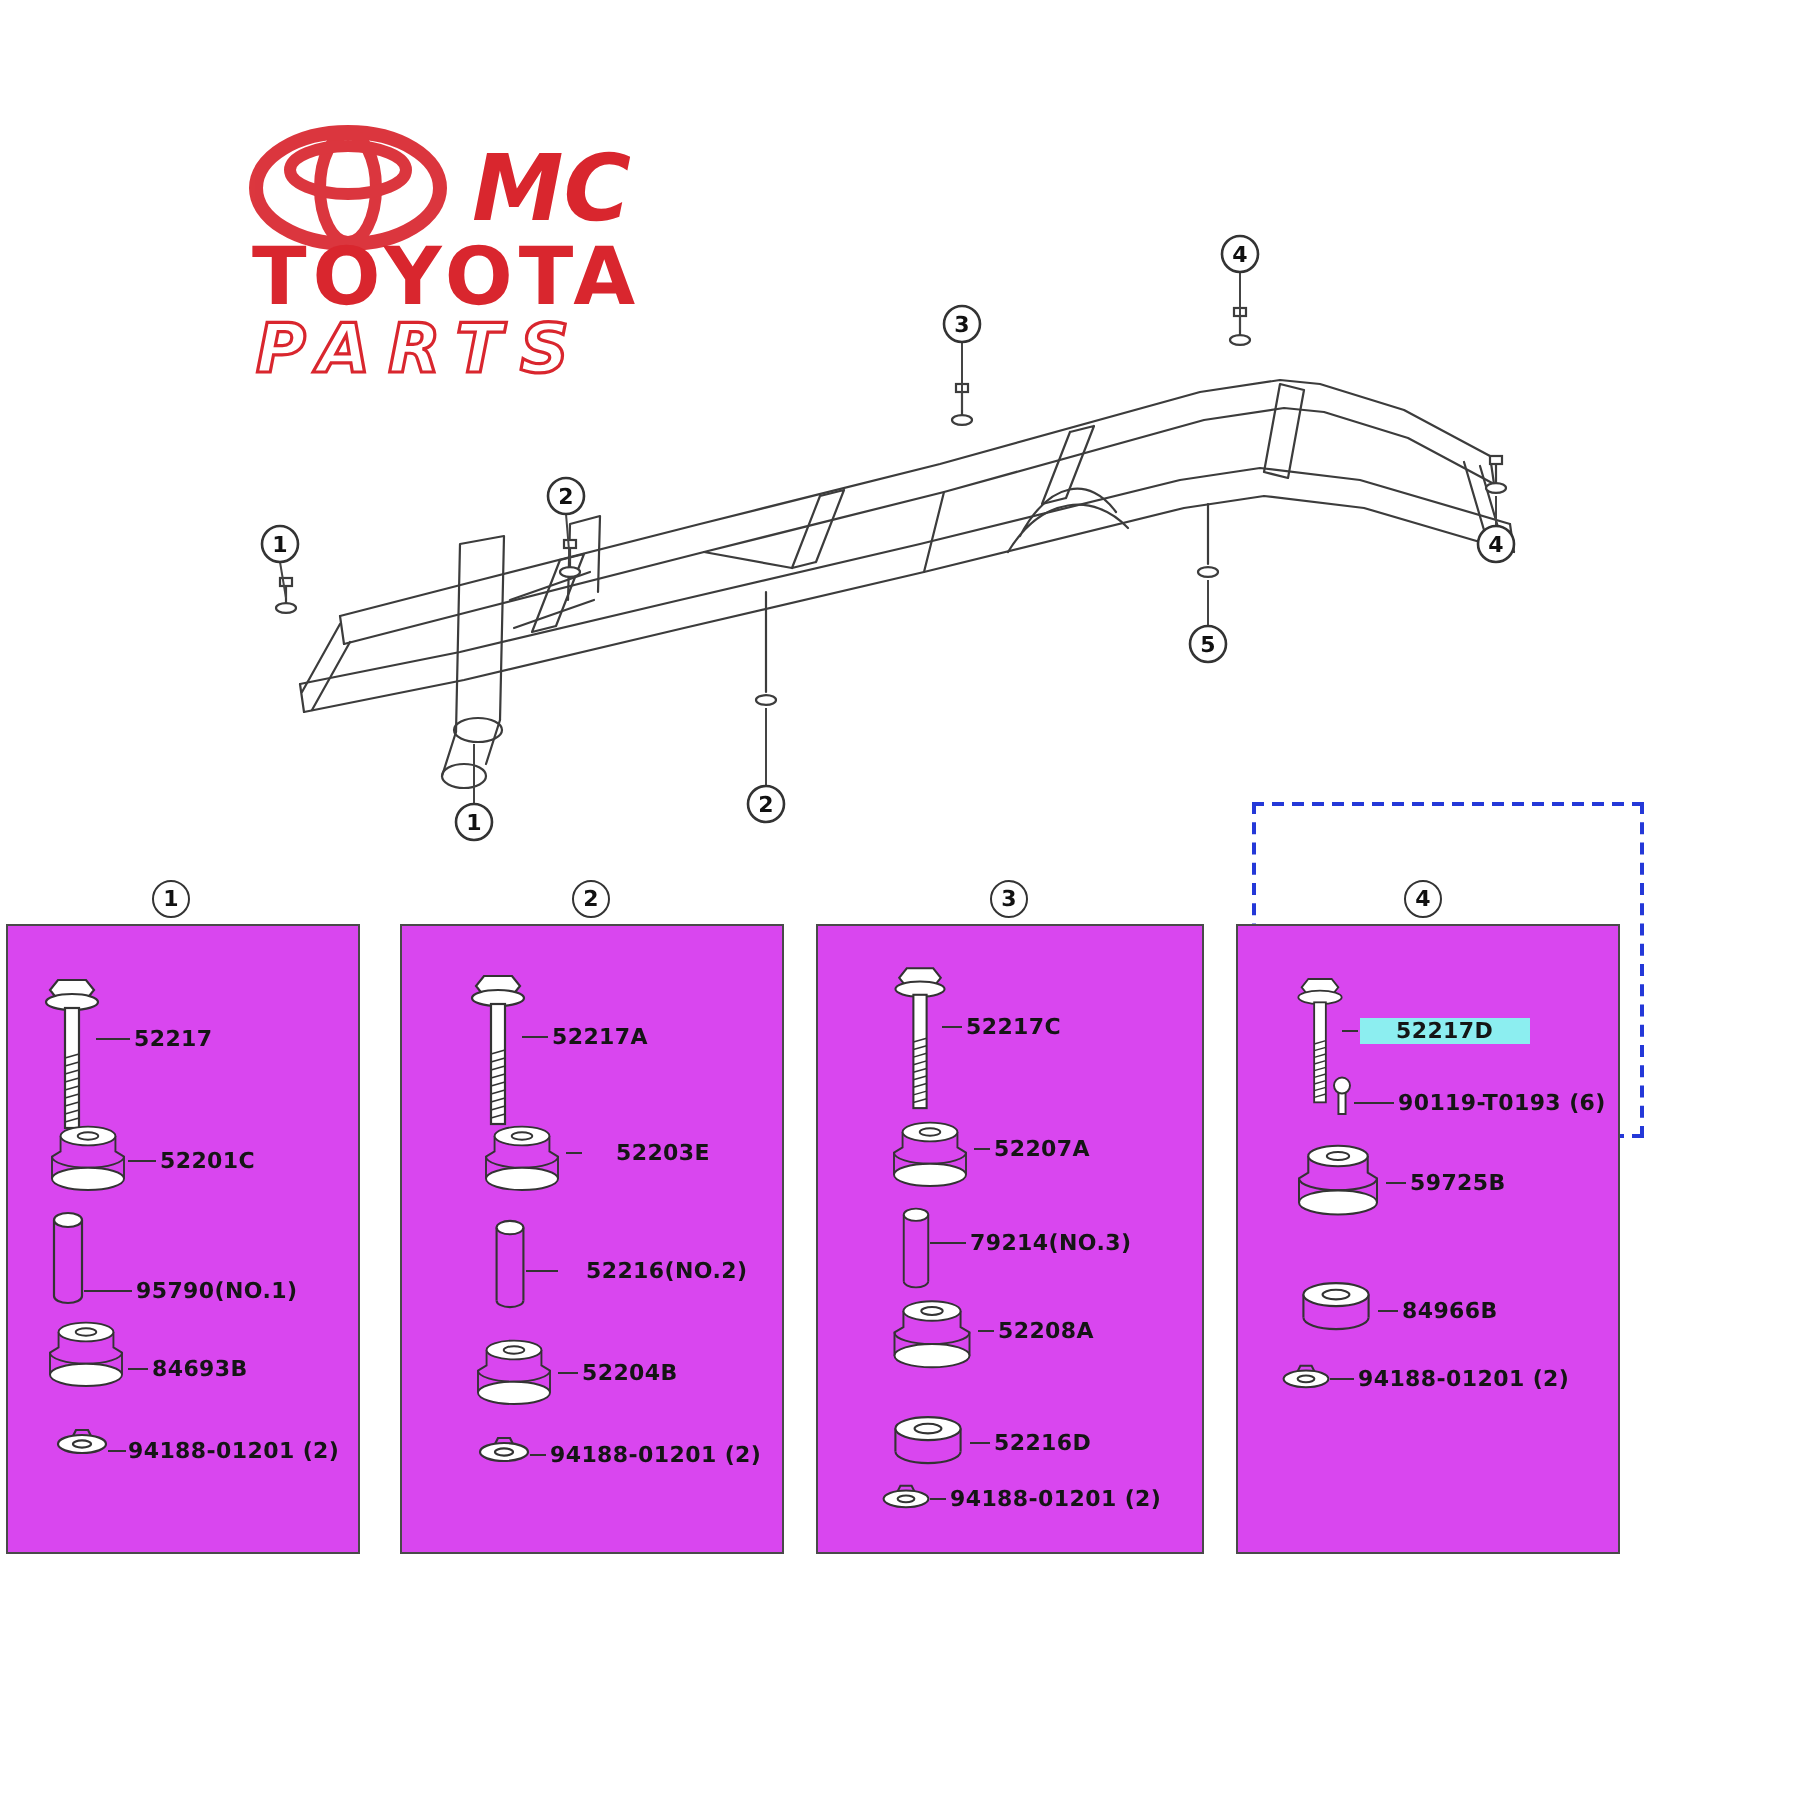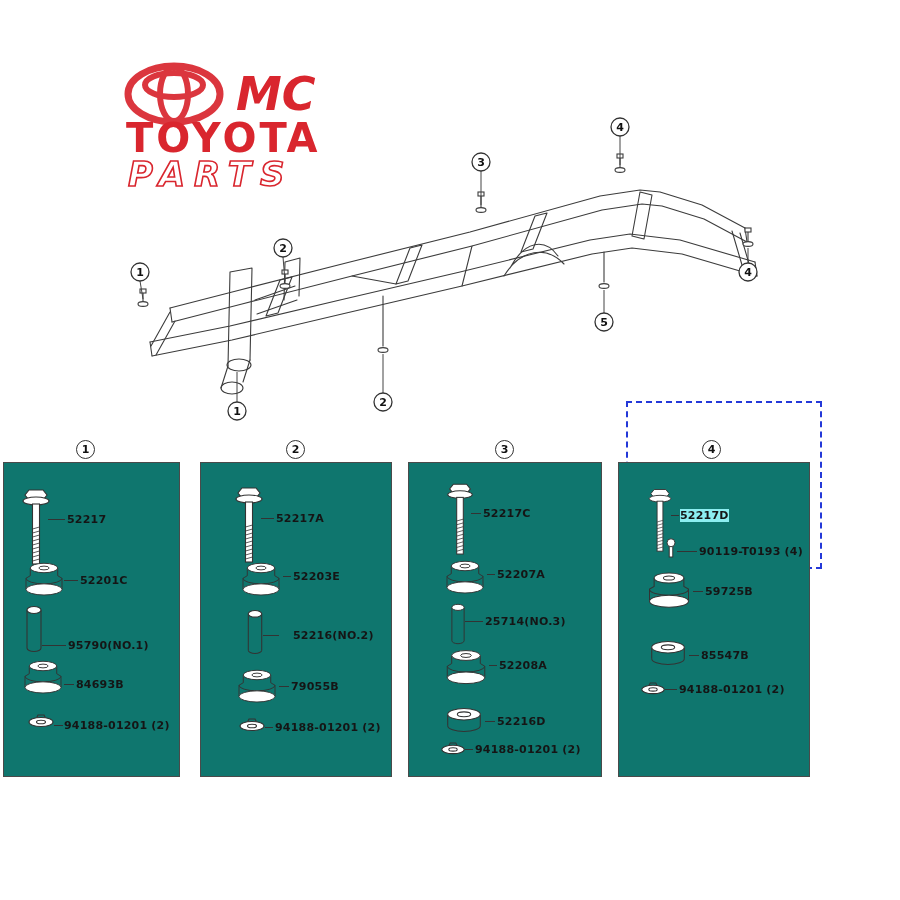--- a/index.html
+++ b/index.html
@@ -1,31 +1,31 @@
 <!DOCTYPE html>
 <html><head>
 <meta charset="utf-8">
 <style>
   html,body{margin:0;padding:0;background:#fff;}
   .stage{
     position:relative;width:900px;height:900px;background:#ffffff;
     font-family:"DejaVu Sans","Liberation Sans",sans-serif;overflow:hidden;
   }
-  .panel{position:absolute;border:1.4px solid #4a4a4a;background:#0f766e;}
+  .panel{position:absolute;border:1.4px solid #4a4a4a;background:#d946ef;}
   .plabel{
     position:absolute;font-size:11px;font-weight:bold;color:#151515;
     white-space:nowrap;letter-spacing:.2px;line-height:13px;
   }
   .leader{position:absolute;border-top:1.2px solid #333;height:0;}
   .picon{position:absolute;overflow:visible;}
   .pnum{
     position:absolute;width:17px;height:17px;border:1.4px solid #333;border-radius:50%;
     text-align:center;line-height:17px;font-size:11px;font-weight:bold;color:#111;background:#fff;
   }
-  .hl{padding:0 0;}
+  .hl{padding:0 18px;}
   .selbox{position:absolute;border:2.4px dashed #2438d8;}
   svg{display:block;}
   .frame-svg{position:absolute;left:80px;top:100px;}
   .wm-svg{position:absolute;left:112px;top:52px;}
   .co-circle{fill:#fff;stroke:#333;stroke-width:1.3;}
   .co-text{fill:#111;font-size:11px;font-weight:bold;text-anchor:middle;}
 </style>
 </head>
 <body>
 
@@ -242,33 +242,33 @@
     <svg class="picon" viewBox="0 0 36 84" style="left:30px;top:22px;width:36px;height:84px">
         <use href="#sym-bolt"></use>
       </svg>
     <div class="leader" style="left:60px;top:55px;width:13px"></div>
     <span class="plabel" style="left:75px;top:49px">52217A</span>
 
     <svg class="picon" viewBox="0 0 56 44" style="left:36px;top:98px;width:48px;height:38px">
         <use href="#sym-cushion"></use>
       </svg>
     <div class="leader" style="left:82px;top:113px;width:8px"></div>
-    <span class="plabel" style="left:92px;top:107px">52203E</span>
+    <span class="plabel" style="left:107px;top:107px">52203E</span>
 
     <svg class="picon" viewBox="0 0 20 48" style="left:44px;top:146px;width:20px;height:46px">
         <use href="#sym-spacer"></use>
       </svg>
     <div class="leader" style="left:62px;top:172px;width:16px"></div>
     <span class="plabel" style="left:92px;top:166px">52216(NO.2)</span>
 
     <svg class="picon" viewBox="0 0 56 44" style="left:32px;top:204px;width:48px;height:40px">
         <use href="#sym-cushion"></use>
       </svg>
     <div class="leader" style="left:78px;top:223px;width:10px"></div>
-    <span class="plabel" style="left:90px;top:217px">79055B</span>
+    <span class="plabel" style="left:90px;top:217px">52204B</span>
 
     <svg class="picon" viewBox="0 0 30 16" style="left:36px;top:254px;width:30px;height:16px">
         <use href="#sym-washer"></use>
       </svg>
     <div class="leader" style="left:64px;top:264px;width:8px"></div>
     <span class="plabel" style="left:74px;top:258px">94188-01201 (2)</span>
   </div>
 
   <div class="panel" style="left:408px;top:462px;width:192px;height:313px">
     <svg class="picon" viewBox="0 0 36 84" style="left:34px;top:18px;width:34px;height:80px">
@@ -280,21 +280,21 @@
     <svg class="picon" viewBox="0 0 56 44" style="left:32px;top:96px;width:48px;height:38px">
         <use href="#sym-cushion"></use>
       </svg>
     <div class="leader" style="left:78px;top:111px;width:8px"></div>
     <span class="plabel" style="left:88px;top:105px">52207A</span>
 
     <svg class="picon" viewBox="0 0 20 48" style="left:40px;top:140px;width:18px;height:42px">
         <use href="#sym-spacer"></use>
       </svg>
     <div class="leader" style="left:56px;top:158px;width:18px"></div>
-    <span class="plabel" style="left:76px;top:152px">25714(NO.3)</span>
+    <span class="plabel" style="left:76px;top:152px">79214(NO.3)</span>
 
     <svg class="picon" viewBox="0 0 56 44" style="left:32px;top:185px;width:50px;height:40px">
         <use href="#sym-cushion"></use>
       </svg>
     <div class="leader" style="left:80px;top:202px;width:8px"></div>
     <span class="plabel" style="left:90px;top:196px">52208A</span>
 
     <svg class="picon" viewBox="0 0 48 30" style="left:32px;top:243px;width:46px;height:30px">
         <use href="#sym-grommet"></use>
       </svg>
@@ -312,33 +312,33 @@
     <svg class="picon" viewBox="0 0 36 84" style="left:24px;top:24px;width:34px;height:70px">
         <use href="#sym-bolt"></use>
       </svg>
     <div class="leader" style="left:52px;top:52px;width:8px"></div>
     <span class="plabel hl" style="left: 61px; top: 46px; background: rgb(140, 238, 240);">52217D</span>
 
     <svg class="picon" viewBox="0 0 18 26" style="left:44px;top:74px;width:16px;height:24px">
         <use href="#sym-smallbolt"></use>
       </svg>
     <div class="leader" style="left:58px;top:88px;width:20px"></div>
-    <span class="plabel" style="left:80px;top:82px">90119-T0193 (4)</span>
+    <span class="plabel" style="left:80px;top:82px">90119-T0193 (6)</span>
 
     <svg class="picon" viewBox="0 0 56 44" style="left:24px;top:106px;width:52px;height:44px">
         <use href="#sym-cushion"></use>
       </svg>
     <div class="leader" style="left:74px;top:128px;width:10px"></div>
     <span class="plabel" style="left:86px;top:122px">59725B</span>
 
     <svg class="picon" viewBox="0 0 48 30" style="left:26px;top:176px;width:46px;height:30px">
         <use href="#sym-grommet"></use>
       </svg>
     <div class="leader" style="left:70px;top:192px;width:10px"></div>
-    <span class="plabel" style="left:82px;top:186px">85547B</span>
+    <span class="plabel" style="left:82px;top:186px">84966B</span>
 
     <svg class="picon" viewBox="0 0 30 16" style="left:20px;top:218px;width:28px;height:15px">
         <use href="#sym-washer"></use>
       </svg>
     <div class="leader" style="left:46px;top:226px;width:12px"></div>
     <span class="plabel" style="left:60px;top:220px">94188-01201 (2)</span>
   </div>
 
 </div>
 

